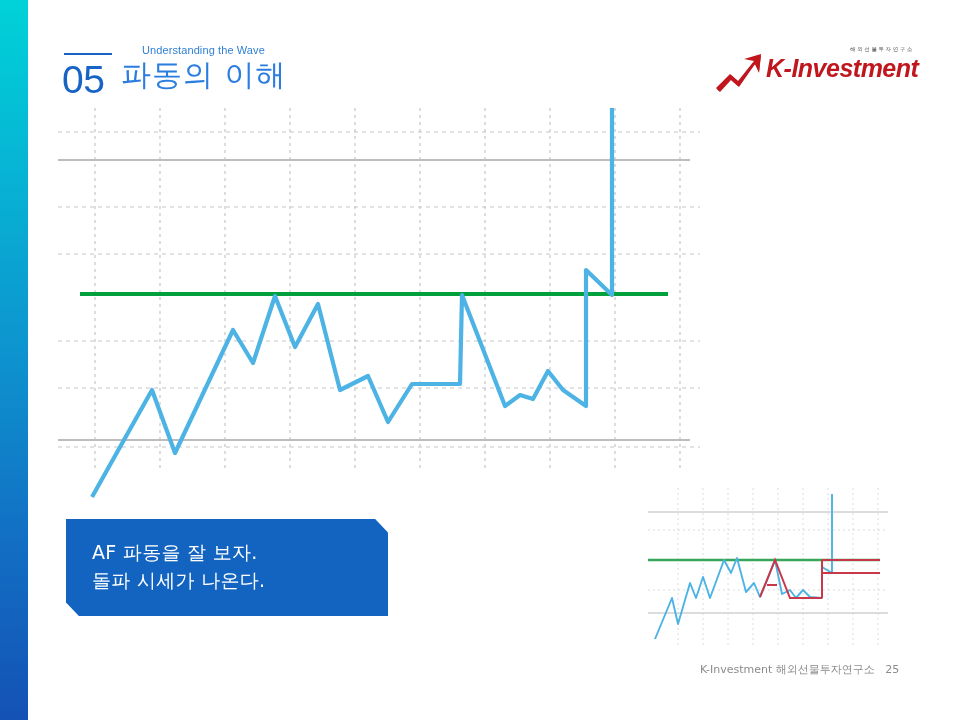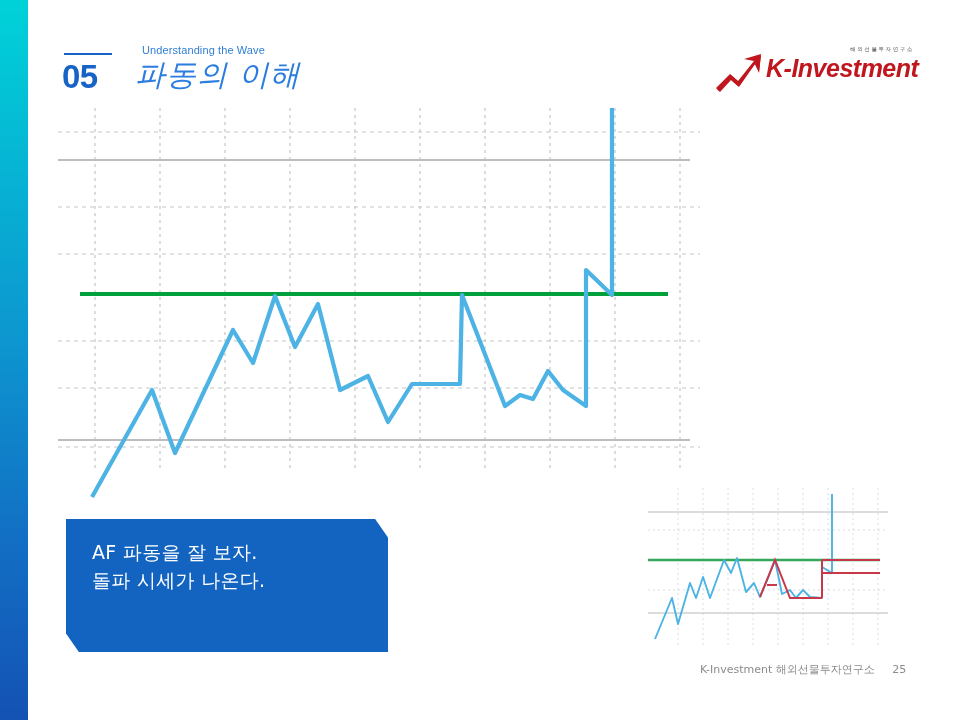--- a/index.html
+++ b/index.html
@@ -22,62 +22,61 @@
   .header { position:absolute; left:62px; top:42px; }
   .title-rule {
     position:absolute; left:2px; top:11px; width:48px; height:2px; background:#1763c6;
   }
   .eyebrow {
     position:absolute; left:142px; top:44px;
     font-size:11px; color:#2f7fd4; letter-spacing:.1px; white-space:nowrap;text-align:center;
   }
   .num {
     position:absolute; left:62px; top:60px;
-    font-size:33px; font-weight:bold; color:#1763c6; letter-spacing:-.5px; line-height:1;
+    font-size:39px; font-weight:normal; color:#1763c6; letter-spacing:-.5px; line-height:1;
   }
   .ko-title {
-    position:absolute; left:135px; top:60px;
+    position:absolute; left:121px; top:60px;
     font-size:30px; color:#2b7de0; letter-spacing:1px; line-height:1;
     font-family:"DejaVu Sans","Liberation Sans",sans-serif;
-    font-style:italic;
   }
 
   
   .logo { position:absolute; left:714px; top:46px; width:204px; height:44px; }
   .logo-sub {
     position:absolute; right:4px; top:0px;
     font-size:5.5px; color:#555; letter-spacing:1.6px; white-space:nowrap;
     font-family:"DejaVu Sans","Liberation Sans",sans-serif;
   }
   .logo-word {
     position:absolute; left:52px; top:8px;
     font-size:25px; font-weight:bold; font-style:italic; color:#c0161d;
     letter-spacing:-0.5px; white-space:nowrap;
     font-family:"Liberation Sans","DejaVu Sans",sans-serif;
   }
 
   
   .callout {
-    position:absolute; left:66px; top:519px; width:322px; height:133px;
+    position:absolute; left:66px; top:519px; width:322px; height:97px;
     background:#1364c0; color:#fff;
     clip-path:polygon(0 0, 96% 0, 100% 14%, 100% 100%, 4% 100%, 0 86%);
     padding:19px 0 0 26px;
   }
   .callout p {
     font-size:19px; line-height:28px; letter-spacing:.3px; white-space:nowrap;
     font-family:"DejaVu Sans","Liberation Sans",sans-serif;
   }
 
   
   .footer {
     position:absolute; left:700px; top:662px;
     font-size:11px; color:#8b8b8b; white-space:nowrap;
     font-family:"DejaVu Sans","Liberation Sans",sans-serif;
   }
-  .footer .pg { color:#8b8b8b; margin-left:14px; }
+  .footer .pg { color:#8b8b8b; margin-left:7px; }
 
   svg { display:block; }
   .chart-main { position:absolute; left:0; top:0; }
   .chart-thumb { position:absolute; left:640px; top:480px; }
 </style>
 </head>
 <body>
 
 <div id="slide">
 

